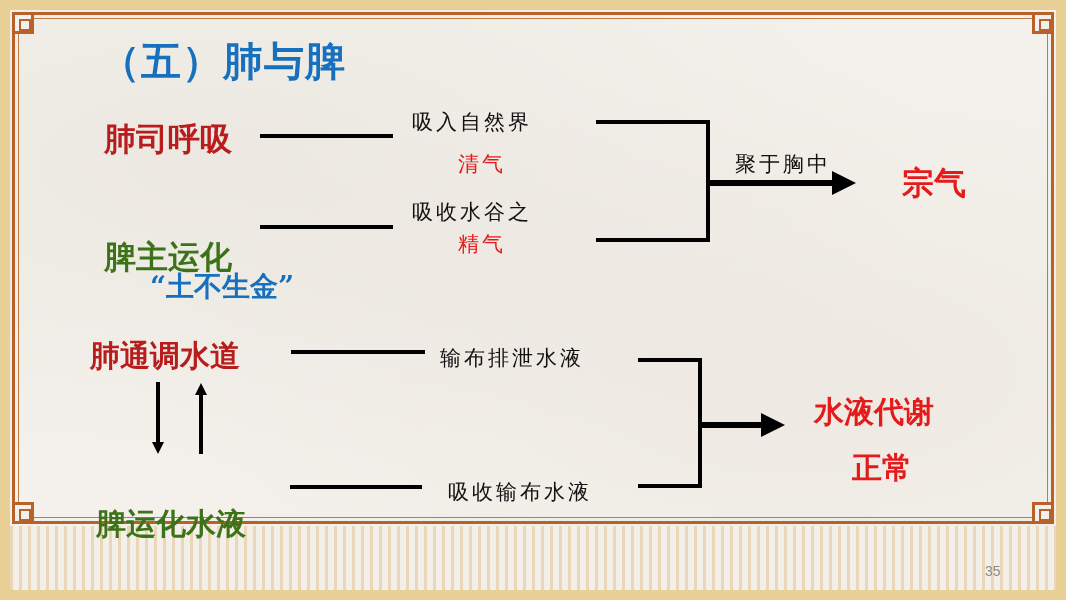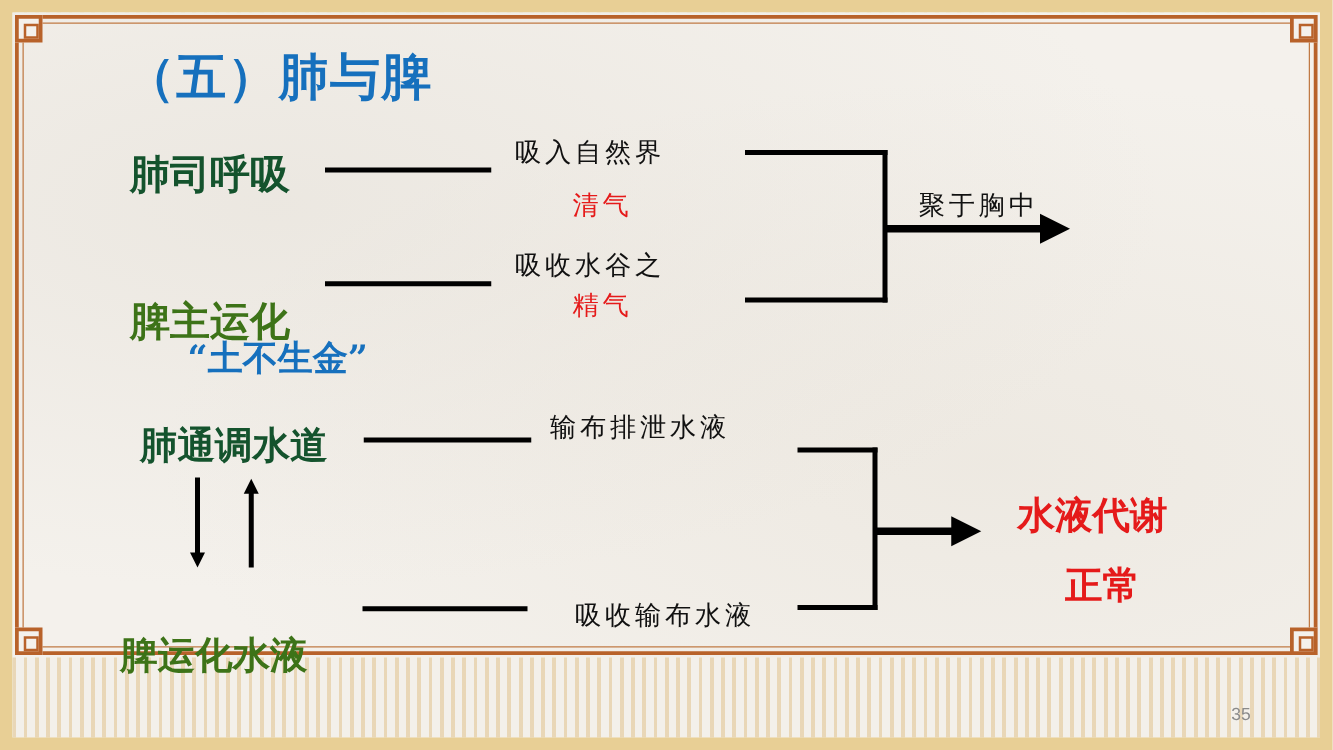--- a/index.html
+++ b/index.html
@@ -36,21 +36,21 @@
     position: absolute; width: 22px; height: 22px;
     border: 3px solid #b8622a; box-sizing: border-box; background: #f4f1ec;
   }
   .knot::after {
     content: ""; position: absolute; left: 4px; top: 4px; width: 8px; height: 8px;
     border: 2px solid #b8622a;
   }
   .txt { position: absolute; white-space: nowrap; }
   .title-main { left: 100px; top: 34px; font-size: 40px; color: #1670bd; font-weight: bold; letter-spacing: 1px; }
   .title-sub { left: 420px; top: 40px; font-size: 29px; color: #1670bd; font-weight: bold; }
-  .lbl-red { color: #14532d; font-weight: bold; }
+  .lbl-red { color: #b91c1c; font-weight: bold; }
   .lbl-green { color: #3d7318; font-weight: bold; margin-top: 32px; }
   .serif-black { font-family: "DejaVu Serif", "Liberation Serif", serif; color: #111; letter-spacing: 3px; }
   .serif-red { font-family: "DejaVu Serif", "Liberation Serif", serif; color: #e51a1a; letter-spacing: 3px; }
   .quote-blue { color: #1670bd; font-weight: bold; font-family: "DejaVu Serif", "Liberation Serif", serif; }
   .hline { position: absolute; height: 4px; background: #000; }
   .vline { position: absolute; width: 4px; background: #000; }
   .arrow-head-right {
     position: absolute; width: 0; height: 0;
     border-top: 12px solid transparent; border-bottom: 12px solid transparent;
     border-left: 24px solid #000;
@@ -91,35 +91,36 @@
   <div class="hline" style="left:260px;top:225px;width:133px;"></div>
   <div class="txt serif-black" style="left:412px;top:198px;font-size:21px;">吸收水谷之</div>
   <div class="txt serif-red" style="left:458px;top:230px;font-size:21px;">精气</div>
 
   <div class="hline" style="left:596px;top:120px;width:114px;"></div>
   <div class="vline" style="left:706px;top:120px;height:122px;"></div>
   <div class="hline" style="left:596px;top:238px;width:114px;"></div>
   <div class="hline" style="left:708px;top:180px;width:125px;height:6px;"></div>
   <div class="arrow-head-right" style="left:832px;top:171px;"></div>
   <div class="txt serif-black" style="left:735px;top:150px;font-size:21px;">聚于胸中</div>
+  <div class="txt" style="left:902px;top:162px;font-size:32px;color:#e51a1a;font-weight:bold;">宗气</div>
 
   <div class="txt quote-blue" style="left:150px;top:268px;font-size:28px;">“土不生金”</div>
 
-  <div class="txt lbl-red" style="left:90px;top:336px;font-size:30px;margin-left:22px;">肺通调水道</div>
+  <div class="txt lbl-red" style="left:90px;top:336px;font-size:30px;">肺通调水道</div>
   <div class="hline" style="left:291px;top:350px;width:134px;"></div>
-  <div class="txt serif-black" style="left:440px;top:328px;font-size:21px;">输布排泄水液</div>
+  <div class="txt serif-black" style="left:440px;top:344px;font-size:21px;">输布排泄水液</div>
 
   <div class="vline" style="left:156px;top:382px;height:62px;"></div>
   <div class="arrow-head-down" style="left:152px;top:442px;"></div>
   <div class="vline" style="left:199px;top:394px;height:60px;"></div>
   <div class="arrow-head-up" style="left:195px;top:383px;"></div>
 
   <div class="txt lbl-green" style="left:96px;top:472px;font-size:30px;">脾运化水液</div>
   <div class="hline" style="left:290px;top:485px;width:132px;"></div>
-  <div class="txt serif-black" style="left:460px;top:478px;font-size:21px;">吸收输布水液</div>
+  <div class="txt serif-black" style="left:448px;top:478px;font-size:21px;">吸收输布水液</div>
 
   <div class="hline" style="left:638px;top:358px;width:64px;"></div>
   <div class="vline" style="left:698px;top:358px;height:130px;"></div>
   <div class="hline" style="left:638px;top:484px;width:64px;"></div>
   <div class="hline" style="left:700px;top:422px;width:62px;height:6px;"></div>
   <div class="arrow-head-right" style="left:761px;top:413px;"></div>
 
   <div class="txt" style="left:814px;top:392px;font-size:30px;color:#e51a1a;font-weight:bold;">水液代谢</div>
   <div class="txt" style="left:852px;top:448px;font-size:30px;color:#e51a1a;font-weight:bold;">正常</div>
 

